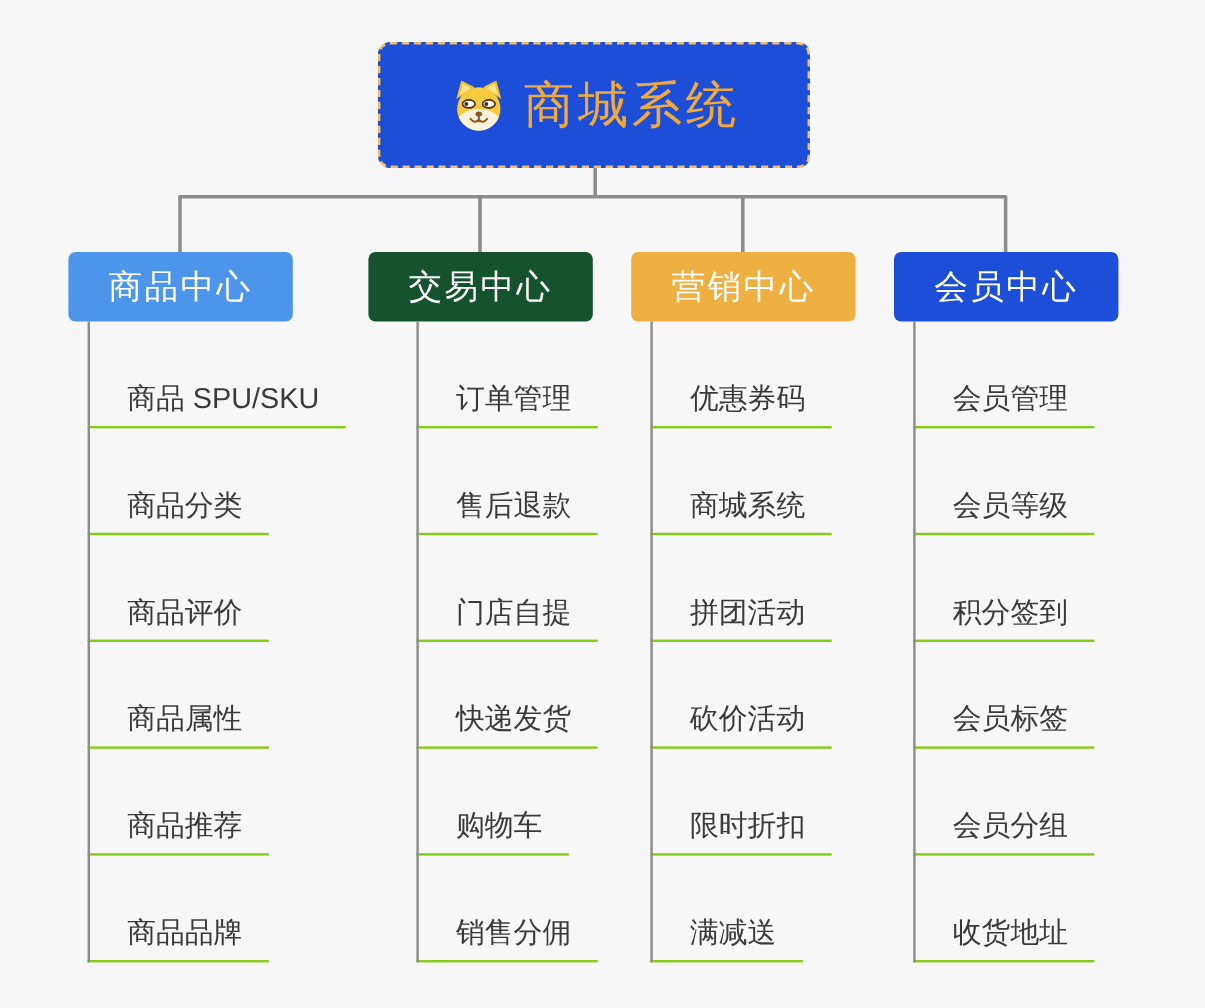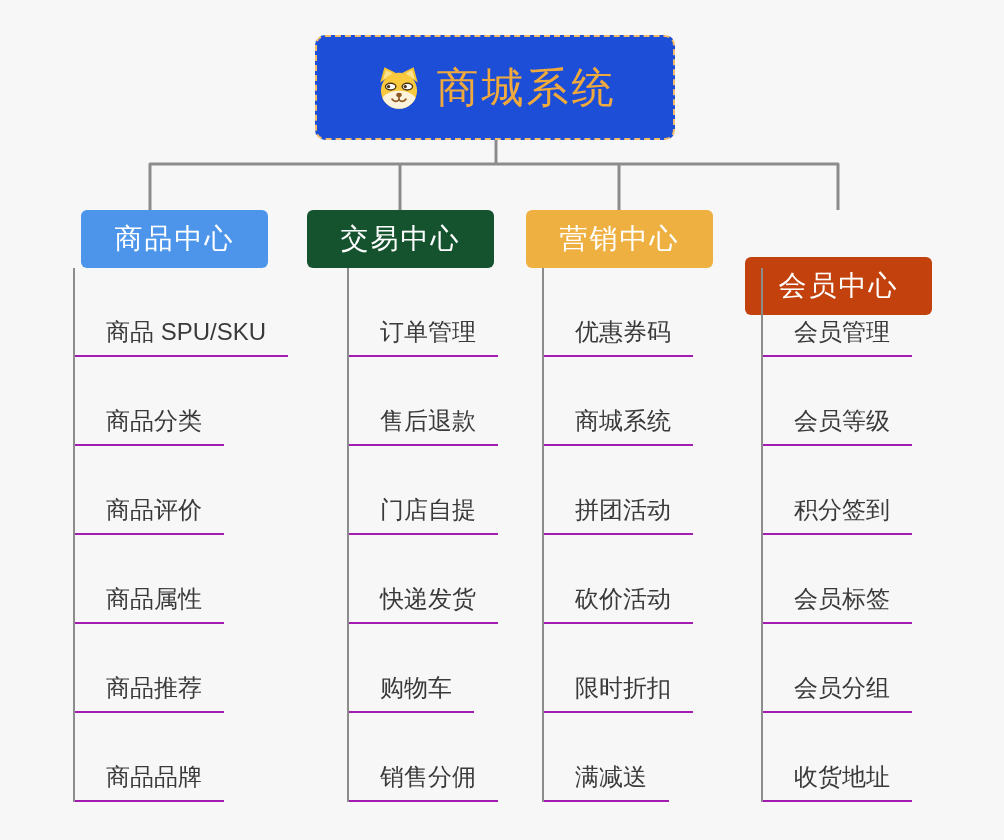--- a/index.html
+++ b/index.html
@@ -47,21 +47,21 @@
     width:187px;height:58px;
     border-radius:6px;
     display:flex;
     align-items:center;
     justify-content:center;
     color:#ffffff;
     font-size:28px;
     letter-spacing:2px;
     cursor:default;
   }
-  .b0{left:57px;margin-left:24px;}
+  .b0{left:57px;}
   .b1{left:307px;}
   .b2{left:526px;}
   .b3{left:745px;}
   
   .column{
     position:absolute;
     top:268px;
     display:flex;
     flex-direction:column;
   }
@@ -80,21 +80,21 @@
     display:flex;
     align-items:flex-end;
   }
   .leaf > span{
     display:block;
     width:fit-content;
     padding:0 22px 7px 33px;
     font-size:24px;
     color:#3a3a3a;
     white-space:nowrap;
-    border-bottom:2px solid #a21caf;
+    border-bottom:2px solid #84cc16;
   }
 </style>
 </head>
 <body>
 
 <div class="canvas">
 
   <svg class="connector-svg" viewBox="0 0 1004 840" xmlns="http://www.w3.org/2000/svg">
     <g stroke="#8c8c8c" stroke-width="3" fill="none" stroke-linejoin="round" stroke-linecap="butt">
       <path d="M496 140 L496 164"></path>
@@ -129,21 +129,21 @@
 
   <div class="branch-box b0" style="background-color: rgb(76, 149, 234);">
     <span>商品中心</span>
   </div>
   <div class="branch-box b1" style="background-color: #14532d;">
     <span>交易中心</span>
   </div>
   <div class="branch-box b2" style="background-color: rgb(239, 176, 66); text-align: right;">
     <span>营销中心</span>
   </div>
-  <div class="branch-box b3" style="background-color: #c2410c; margin-top: 47px;">
+  <div class="branch-box b3" style="background-color: #1d4ed8;">
     <span>会员中心</span>
   </div>
 
   <div class="column c0">
     <div class="trunk"></div>
     <div class="leaf">
         <span>商品 SPU/SKU</span>
       </div>
     <div class="leaf">
         <span>商品分类</span>

